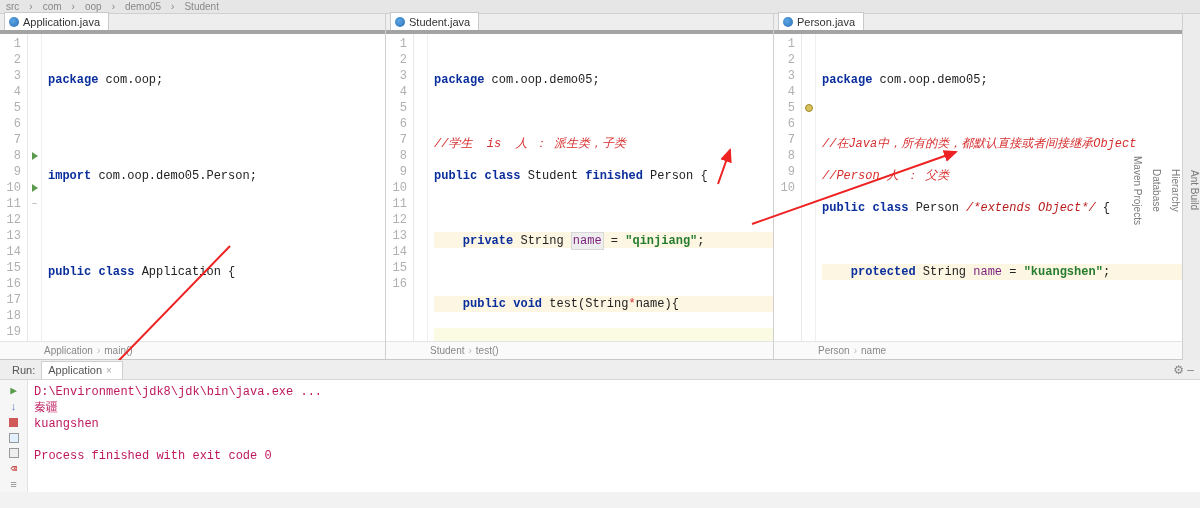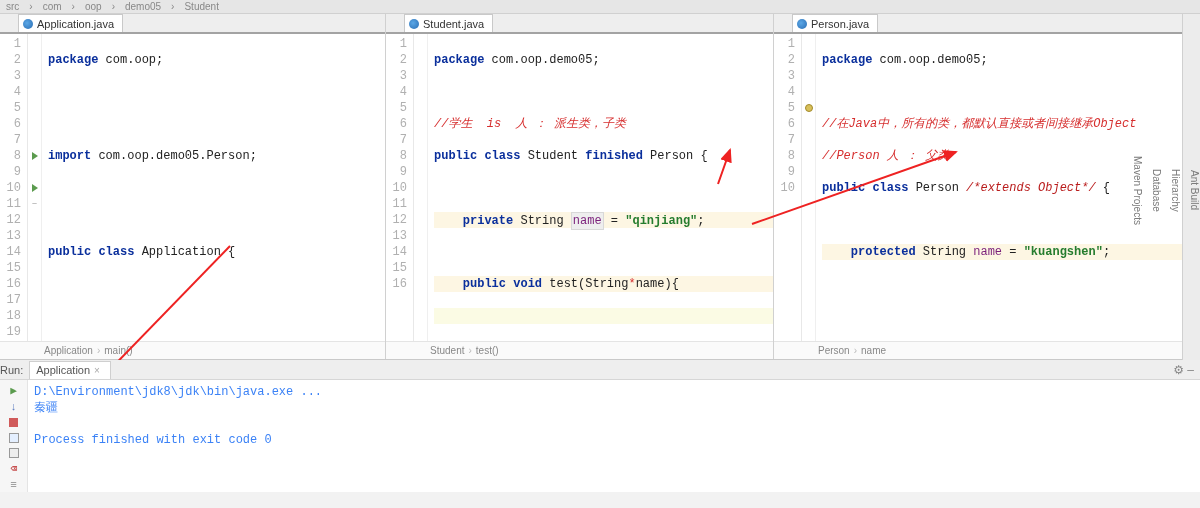--- a/index.html
+++ b/index.html
@@ -28,22 +28,22 @@
     border-right: 1px solid #d0d0d0;
     background: #fff;
   }
   .editor-col:last-of-type { border-right: none; }
   .col-app { width: 386px; }
   .col-stu { width: 388px; }
   .col-per { flex: 1; }
   .tabbar {
     height: 20px; display: flex; align-items: flex-end;
     background: #eeeeee;
-    border-bottom: 2px solid #a3a3a3;
-    padding-left: 18px;
+    border-bottom: 4px solid #a3a3a3;
+    padding-left: 4px;
   }
   .file-tab {
     background: #fff; border: 1px solid #c9c9c9; border-bottom: none;
     height: 18px; display: flex; align-items: center;
     padding: 0 8px 0 4px; font-size: 11px; color: #333;
     gap: 4px;
   }
   .tab-icon {
     width: 10px; height: 10px; display: inline-block;
     background: radial-gradient(circle at 40% 40%, #5ba7e6, #2a6db3);
@@ -64,20 +64,21 @@
     width: 14px; background: #fff; border-right: 1px solid #efefef;
     padding-top: 2px;
   }
   .marker-col .mk { height: 16px; display:flex; align-items:center; justify-content:center; }
   .tri-green { width:0;height:0;border-top:4px solid transparent;border-bottom:4px solid transparent;border-left:6px solid #5b9b4e; }
   .dash { color:#b0b0b0; font-size:10px; }
   .impl-icon { width:8px;height:8px;border-radius:50%;background:#d8c05a;border:1px solid #a38a2c; }
   .code {
     flex: 1; padding: 2px 0 2px 6px; white-space: pre; overflow: hidden;
     color: #222;
+    margin-top: 20px;
   }
   .code .row { height: 16px; }
   .kw { color: #0a2f9c; font-weight: bold; }
   .str { color: #257c2e; font-weight: bold; }
   .cmt-red { color: #d62e2e; font-style: italic; }
   .cmt-gray { color: #b91c1c; font-style: italic; }
   .field { color: #7a1f7a; }
   .hl-line { background: #fbfbe4; }
   .warn-line { background: #fdf6e3; }
   .grey-box { background: #eeeeee; border: 1px solid #d8d8d8; display:inline-block; padding:0 1px; }
@@ -91,21 +92,21 @@
     position:absolute; top:14px; right:0; width:18px; height:346px;
     background:#ececec; border-left:1px solid #d0d0d0;
     display:flex; flex-direction:column; align-items:center;
     writing-mode: vertical-rl; text-orientation: mixed;
     font-size:10px; color:#7a7a7a; gap:8px; padding-top:6px;
   }
   .right-tool-rail .rt { cursor:default; }
   .run-header {
     height: 20px; background:#eeeeee; border-bottom:1px solid #d6d6d6;
     display:flex; align-items:center; font-size:11px; color:#555;
-    padding-left:0; gap:6px;
+    padding-left:12px; gap:6px;
   }
   .run-header .run-tab {
     background:#fff; border:1px solid #cfcfcf; border-bottom:none;
     height:18px; display:flex; align-items:center; padding:0 10px 0 6px; gap:4px;
     font-size:11px;
   }
   .run-header .run-tab .close-x { color:#aaa; font-size:10px; }
   .gear { margin-left:auto; margin-right:6px; color:#888; font-size:12px; }
   .run-body {
     height: 112px; background:#fff; display:flex;
@@ -116,21 +117,21 @@
     display:flex; flex-direction:column; align-items:center; padding-top:4px; gap:2px;
     color:#888;
   }
   .run-gutter .gi { width:14px;height:14px;display:flex;align-items:center;justify-content:center;font-size:11px; }
   .gi-play { color:#5b9b4e; }
   .gi-stop { width:9px;height:9px;background:#d05a5a; }
   .gi-box { width:10px;height:10px;border:1px solid #999; background:#e4efff; }
   .gi-print { width:10px;height:10px;border:1px solid #999; background:#eee; }
   .gi-del { color:#c75050; font-weight:bold; }
   .run-console {
-    flex:1; padding:4px 6px; color:#3b82f6;
+    flex:1; padding:4px 6px; color:#be185d;
   }
   .run-console .row { height:16px; white-space:pre; }
   svg.arrows { position:absolute; top:14px; left:0; width:1182px; height:346px; pointer-events:none; }
 </style>
 </head>
 <body>
 
 <div class="topbar">
   <span>src</span>
     <span>›</span>
@@ -384,20 +385,21 @@
       </div>
     <div class="gi">
         <span class="gi-print"></span>
       </div>
     <div class="gi gi-del">⌫</div>
     <div class="gi" style="color:#888">≡</div>
   </div>
   <div class="run-console">
     <div class="row">D:\Environment\jdk8\jdk\bin\java.exe ...</div>
     <div class="row">秦疆</div>
+    <div class="row">kuangshen</div>
     <div class="row"></div>
     <div class="row">Process finished with exit code 0</div>
   </div>
 </div>
 
 <svg class="arrows">
   <defs>
     <marker id="ah" markerWidth="8" markerHeight="8" refX="6" refY="3" orient="auto">
       <path d="M0,0 L7,3 L0,6 Z" fill="#e22"></path>
     </marker>

